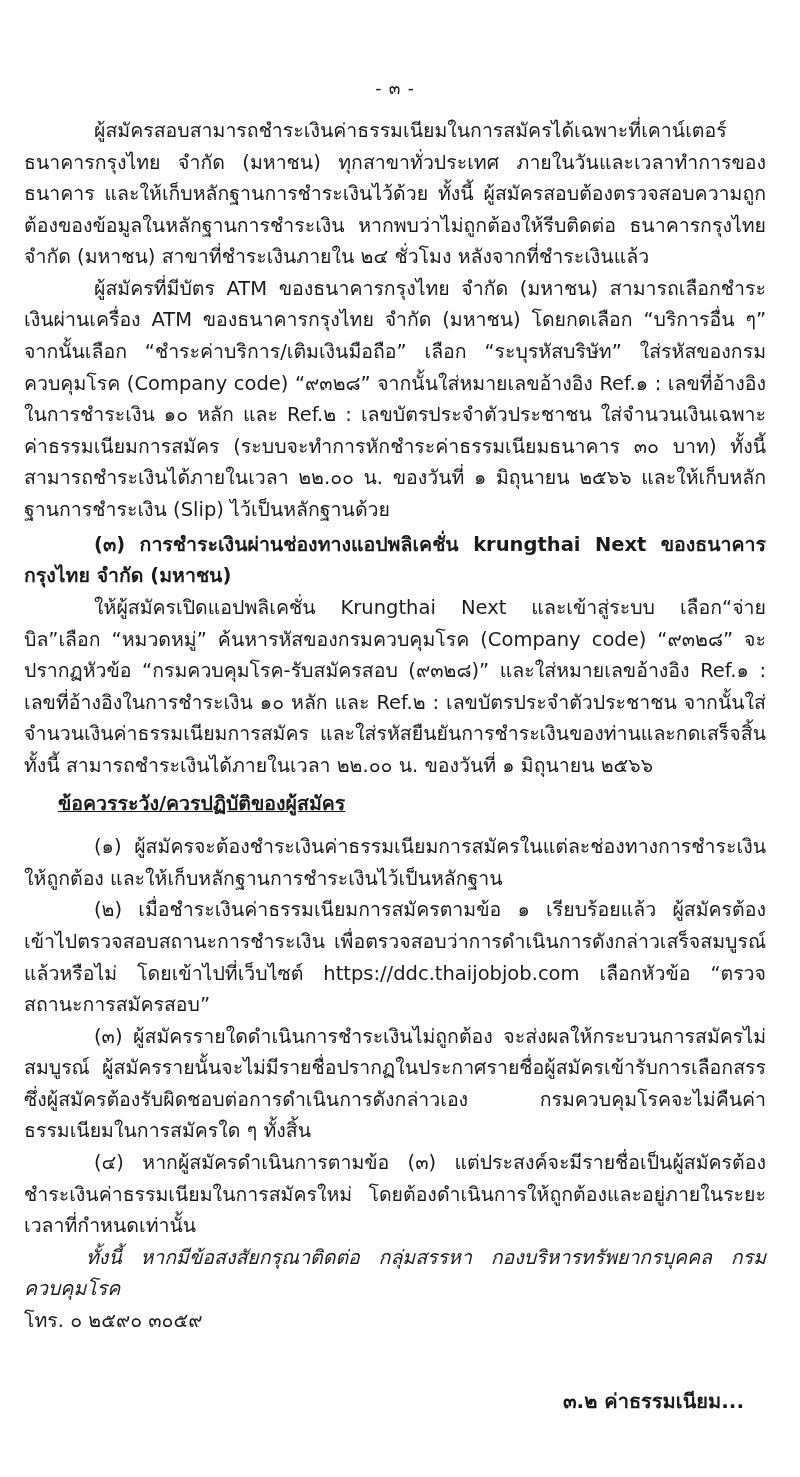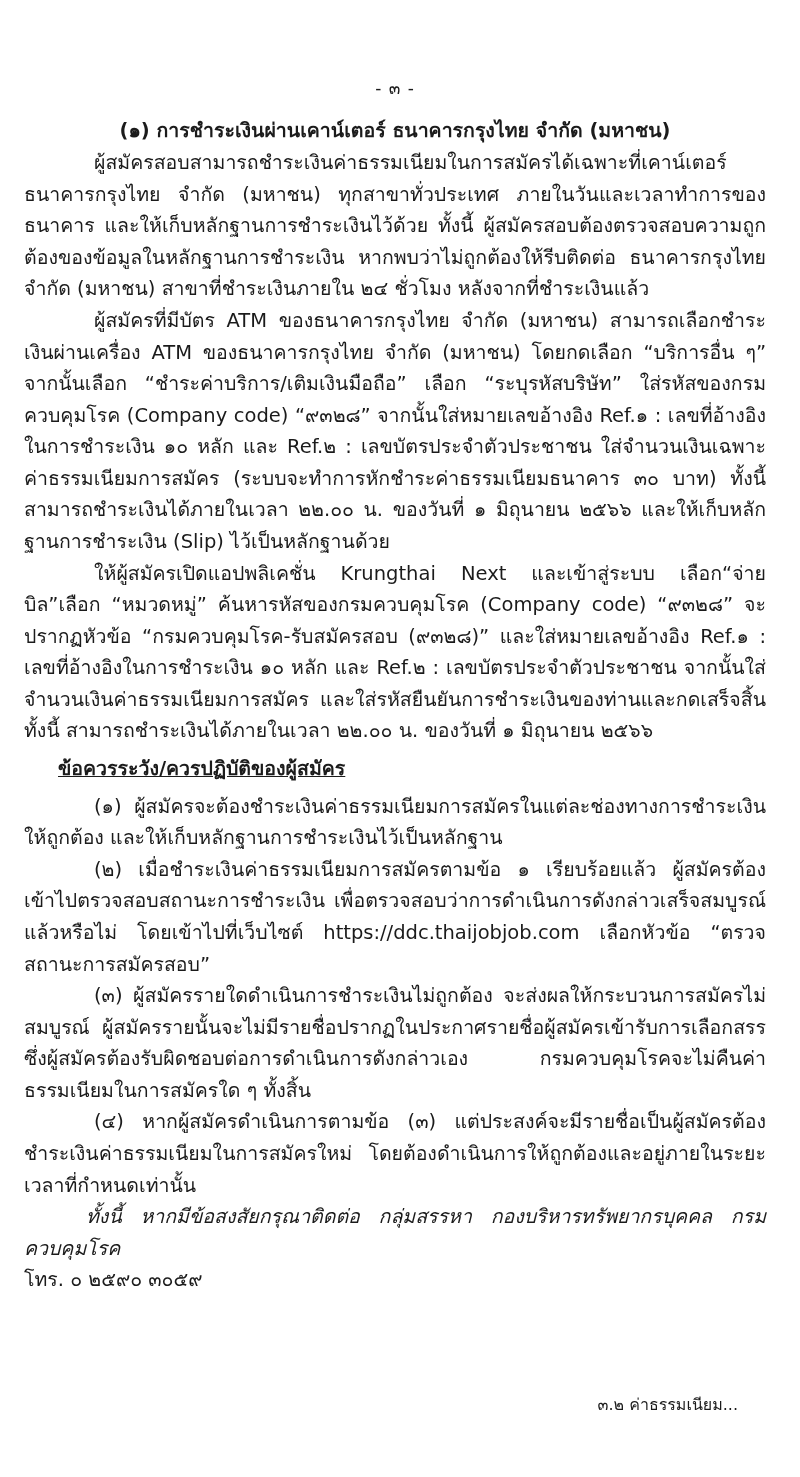--- a/index.html
+++ b/index.html
@@ -52,53 +52,54 @@
     font-weight: bold;
   }
   .heading-step {
     font-weight: bold;
   }
   .warn-head {
     font-weight: bold;
     text-decoration: underline;
     text-indent: 34px;
     margin-top: 6px;
-    margin-bottom: 6px;
+    margin-bottom: 12px;
   }
   .tel-line {
     margin-top: 0;
   }
   .footer-note {
     position: absolute;
-    right: 62px;
+    right: 56px;
     bottom: 60px;
-    font-size: 16px;
+    font-size: 20px;
+    font-weight: bold;
   }
   .block {
     margin-bottom: 0px;
   }
   .gap-top {
     margin-top: 3px;
   }
 </style>
 </head>
 <body>
 
 <div class="page">
 
   <div class="page-number">- ๓ -</div>
 
   <div class="doc-body">
 
 
-    <p class="center-head bold gap-top">(๑) การชำระเงินผ่านเคาน์เตอร์ ธนาคารกรุงไทย จำกัด (มหาชน)</p>
     <p class="indent-lg block">ผู้สมัครสอบสามารถชำระเงินค่าธรรมเนียมในการสมัครได้เฉพาะที่เคาน์เตอร์ธนาคารกรุงไทย จำกัด (มหาชน) ทุกสาขาทั่วประเทศ ภายในวันและเวลาทำการของธนาคาร และให้เก็บหลักฐานการชำระเงินไว้ด้วย ทั้งนี้ ผู้สมัครสอบต้องตรวจสอบความถูกต้องของข้อมูลในหลักฐานการชำระเงิน หากพบว่าไม่ถูกต้องให้รีบติดต่อ ธนาคารกรุงไทย จำกัด (มหาชน) สาขาที่ชำระเงินภายใน ๒๔ ชั่วโมง หลังจากที่ชำระเงินแล้ว</p>
 
     <p class="indent-lg block">ผู้สมัครที่มีบัตร ATM ของธนาคารกรุงไทย จำกัด (มหาชน) สามารถเลือกชำระเงินผ่านเครื่อง ATM ของธนาคารกรุงไทย จำกัด (มหาชน) โดยกดเลือก “บริการอื่น ๆ” จากนั้นเลือก “ชำระค่าบริการ/เติมเงินมือถือ” เลือก “ระบุรหัสบริษัท” ใส่รหัสของกรมควบคุมโรค (Company code) “๙๓๒๘” จากนั้นใส่หมายเลขอ้างอิง Ref.๑ : เลขที่อ้างอิงในการชำระเงิน ๑๐ หลัก และ Ref.๒ : เลขบัตรประจำตัวประชาชน ใส่จำนวนเงินเฉพาะค่าธรรมเนียมการสมัคร (ระบบจะทำการหักชำระค่าธรรมเนียมธนาคาร ๓๐ บาท) ทั้งนี้ สามารถชำระเงินได้ภายในเวลา ๒๒.๐๐ น. ของวันที่ ๑ มิถุนายน ๒๕๖๖ และให้เก็บหลักฐานการชำระเงิน (Slip) ไว้เป็นหลักฐานด้วย</p>
 
+    <p class="indent-lg bold gap-top">(๓) การชำระเงินผ่านช่องทางแอปพลิเคชั่น krungthai  Next  ของธนาคารกรุงไทย จำกัด (มหาชน)</p>
     <p class="indent-lg block">ให้ผู้สมัครเปิดแอปพลิเคชั่น Krungthai  Next  และเข้าสู่ระบบ เลือก“จ่ายบิล”เลือก “หมวดหมู่” ค้นหารหัสของกรมควบคุมโรค (Company code) “๙๓๒๘” จะปรากฏหัวข้อ “กรมควบคุมโรค-รับสมัครสอบ (๙๓๒๘)” และใส่หมายเลขอ้างอิง Ref.๑ : เลขที่อ้างอิงในการชำระเงิน ๑๐ หลัก และ Ref.๒ : เลขบัตรประจำตัวประชาชน จากนั้นใส่จำนวนเงินค่าธรรมเนียมการสมัคร และใส่รหัสยืนยันการชำระเงินของท่านและกดเสร็จสิ้น ทั้งนี้ สามารถชำระเงินได้ภายในเวลา ๒๒.๐๐ น. ของวันที่ ๑ มิถุนายน ๒๕๖๖</p>
 
     <p class="warn-head">ข้อควรระวัง/ควรปฏิบัติของผู้สมัคร</p>
 
     <p class="indent-lg block">(๑) ผู้สมัครจะต้องชำระเงินค่าธรรมเนียมการสมัครในแต่ละช่องทางการชำระเงินให้ถูกต้อง  และให้เก็บหลักฐานการชำระเงินไว้เป็นหลักฐาน</p>
     <p class="indent-lg block">(๒) เมื่อชำระเงินค่าธรรมเนียมการสมัครตามข้อ ๑ เรียบร้อยแล้ว ผู้สมัครต้องเข้าไปตรวจสอบสถานะการชำระเงิน เพื่อตรวจสอบว่าการดำเนินการดังกล่าวเสร็จสมบูรณ์แล้วหรือไม่ โดยเข้าไปที่เว็บไซต์ https://ddc.thaijobjob.com เลือกหัวข้อ “ตรวจสถานะการสมัครสอบ”</p>
     <p class="indent-lg block">(๓) ผู้สมัครรายใดดำเนินการชำระเงินไม่ถูกต้อง จะส่งผลให้กระบวนการสมัครไม่สมบูรณ์ ผู้สมัครรายนั้นจะไม่มีรายชื่อปรากฏในประกาศรายชื่อผู้สมัครเข้ารับการเลือกสรร ซึ่งผู้สมัครต้องรับผิดชอบต่อการดำเนินการดังกล่าวเอง กรมควบคุมโรคจะไม่คืนค่าธรรมเนียมในการสมัครใด ๆ ทั้งสิ้น</p>
     <p class="indent-lg block">(๔) หากผู้สมัครดำเนินการตามข้อ (๓) แต่ประสงค์จะมีรายชื่อเป็นผู้สมัครต้องชำระเงินค่าธรรมเนียมในการสมัครใหม่ โดยต้องดำเนินการให้ถูกต้องและอยู่ภายในระยะเวลาที่กำหนดเท่านั้น</p>
 
     <p class="indent-md block">ทั้งนี้ หากมีข้อสงสัยกรุณาติดต่อ กลุ่มสรรหา กองบริหารทรัพยากรบุคคล กรมควบคุมโรค</p>

